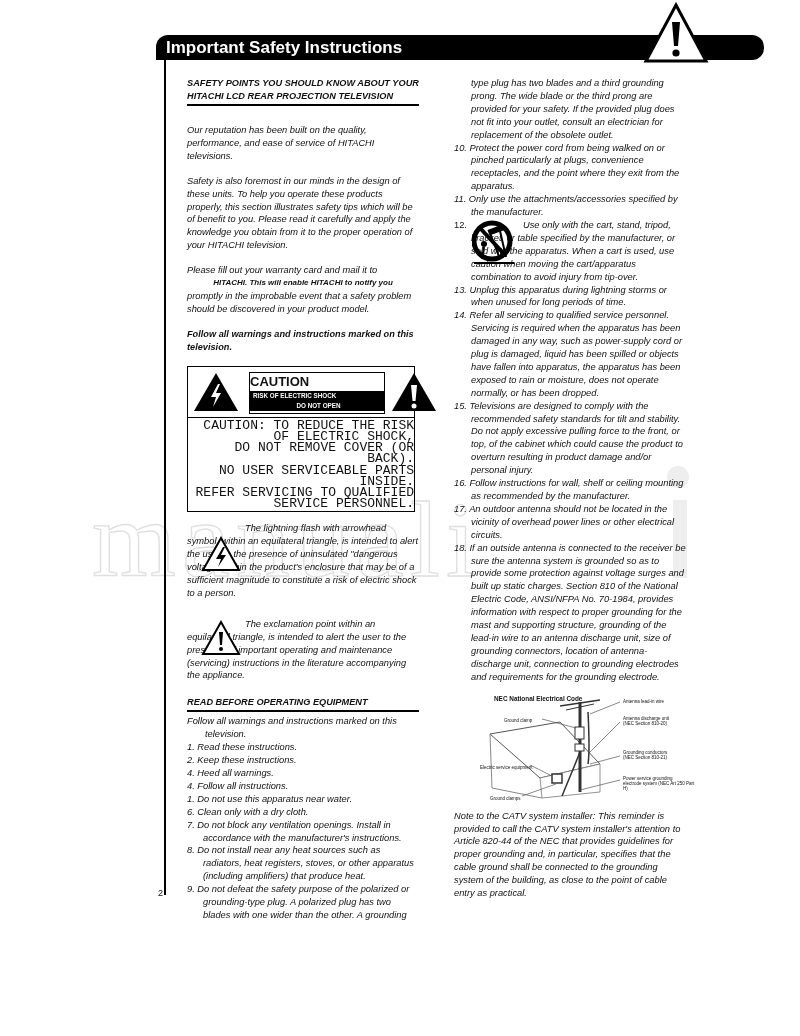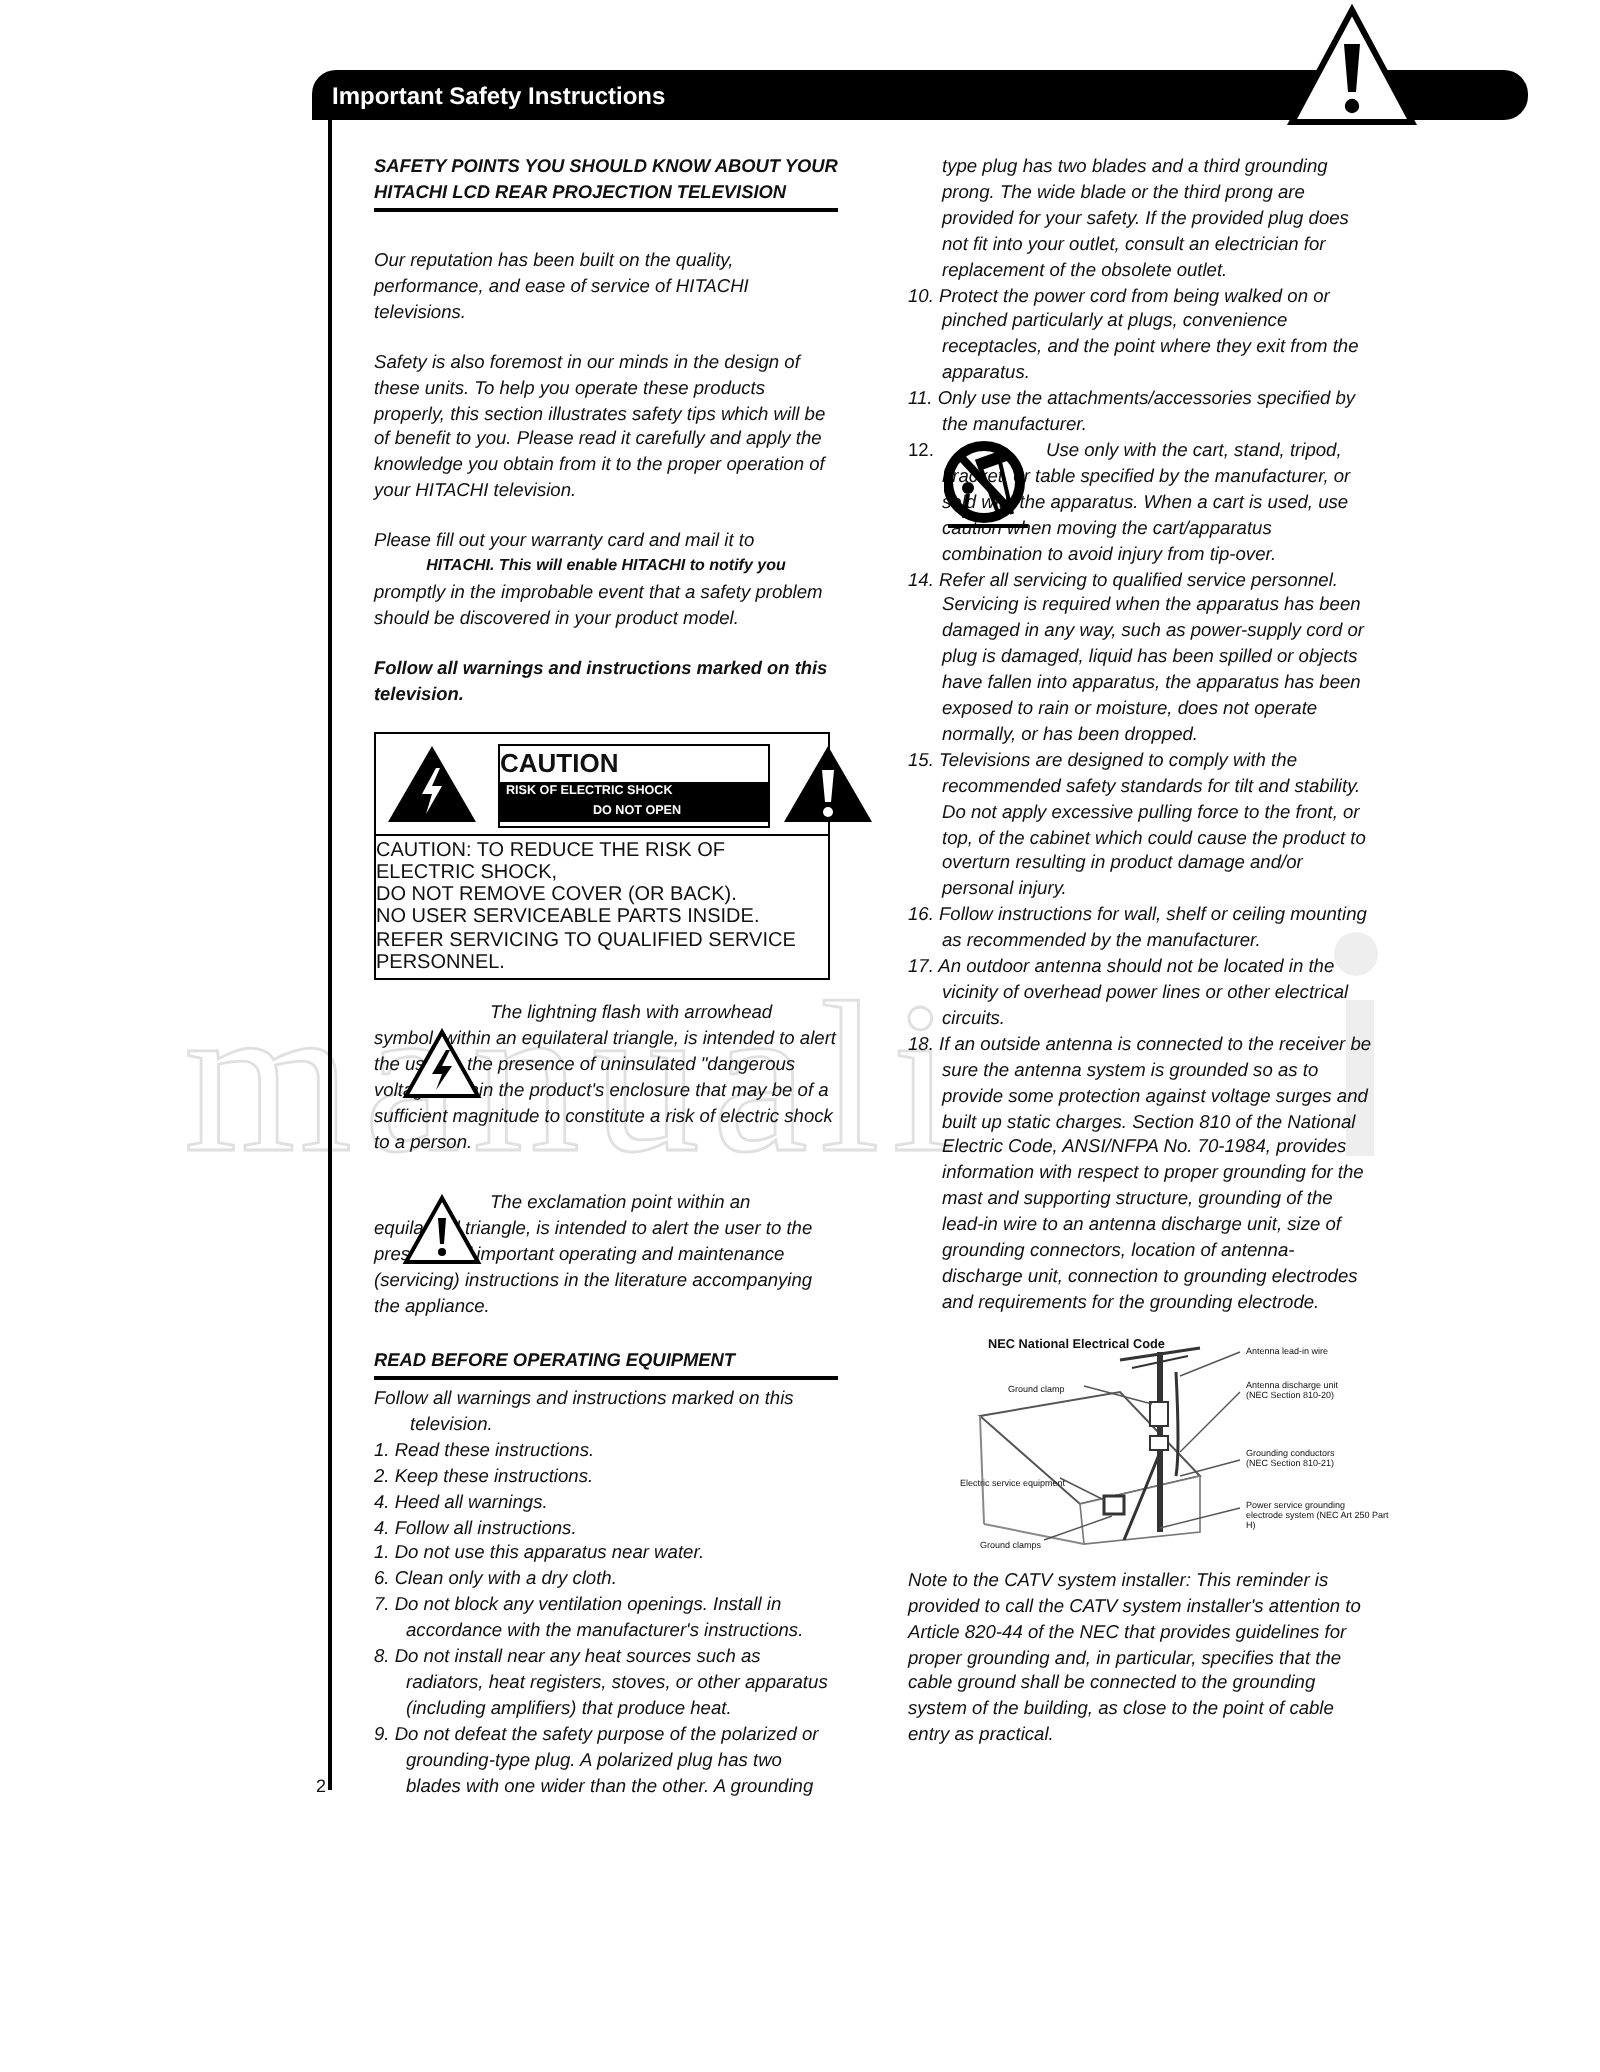--- a/index.html
+++ b/index.html
@@ -1,41 +1,41 @@
 <!DOCTYPE html>
 <html><head>
 <meta charset="utf-8">
 <style>
   html, body { margin:0; padding:0; background:#fff; }
   body { width:800px; height:1036px; position:relative; overflow:hidden;
          font-family:"Liberation Sans", sans-serif; color:#111; }
   .banner { position:absolute; left:156px; top:35px; width:608px; height:25px;
             background:#000; border-radius:12px 12px 12px 0; }
   .banner-title { position:absolute; left:166px; top:36px; color:#fff;
-                  font-weight:bold; font-size:12px; line-height:24px; }
+                  font-weight:bold; font-size:17px; line-height:24px; }
   .banner-warn { position:absolute; left:643px; top:2px; width:66px; height:62px; }
   .vline { position:absolute; left:164px; top:60px; width:2px; height:835px; background:#000; }
   .page-num { position:absolute; left:158px; top:888px; font-size:9px; }
   .col { position:absolute; font-size:9.3px; line-height:12.9px; }
   .col-left { left:187px; top:77px; width:232px; }
   .col-right { left:454px; top:77px; width:232px; }
   .h-bold { font-weight:bold; font-size:9.2px; line-height:13px; }
   .rule { border-bottom:2px solid #000; padding-bottom:1px; }
   p { margin:0;font-style:italic; }
   .gap { height:12px; }
   .small-bold { font-weight:bold; font-size:8px;text-align:center; }
   .caution-box { border:1.5px solid #000; margin-top:12px; width:226px; }
   .caution-top { height:50px; position:relative; border-bottom:1.5px solid #000; }
   .caution-label { position:absolute; left:61px; top:5px; width:134px; height:40px;
                    border:1.5px solid #000; }
   .caution-word { font-weight:bold; font-size:13px; line-height:18px; }
   .caution-risk { background:#000; color:#fff; font-weight:bold; font-size:6.3px;
                   line-height:10px; padding-left:3px; }
   .caution-risk div:last-child { text-align:center; }
-  .caution-bottom { font-size:10px; line-height:11.2px; text-align:left; padding:2px 0; }
+  .caution-bottom { font-size:13px; line-height:11.2px; text-align:right; padding:2px 0;font-family:Liberation Mono, monospace; }
   .tri { position:absolute; }
   .sym-block { position:relative; margin-top:10px; }
   .sym-tri { position:absolute; left:14px; top:14px; width:40px; height:36px; }
   .list-item { padding-left:16px; text-indent:-16px; }
   .list-item.two { padding-left:17px; text-indent:-17px; }
   .cart-block { position:relative; }
   .cart-icon { position:absolute; left:18px; top:0px; width:44px; height:50px; }
   .nec { position:relative; width:220px; height:110px; margin:8px 0 8px 26px; }
   .watermark { position:absolute; left:92px; top:490px; font-size:108px; line-height:100px;
                color:transparent; -webkit-text-stroke:1.4px #ddd; font-family:"Liberation Serif", serif;
@@ -148,20 +148,21 @@
       <rect x="16" y="8" width="16" height="6" fill="#000" transform="rotate(-20 24 11)"></rect>
       <line x1="18" y1="14" x2="28" y2="40" stroke="#000" stroke-width="2"></line>
       <line x1="28" y1="12" x2="34" y2="38" stroke="#000" stroke-width="2"></line>
       <circle cx="12" cy="25" r="3" fill="#000"></circle>
       <line x1="12" y1="28" x2="10" y2="40" stroke="#000" stroke-width="2"></line>
       <line x1="2" y1="44" x2="42" y2="44" stroke="#000" stroke-width="2"></line>
     </svg>
     <p style="padding-left:17px;text-indent:52px">Use only with the cart, stand, tripod, bracket, or table specified by the manufacturer, or sold with the apparatus. When a cart is used, use caution when moving the cart/apparatus combination to avoid injury from tip-over.</p>
   </div>
 
+  <p class="list-item two">13. Unplug this apparatus during lightning storms or when unused for long periods of time.</p>
   <p class="list-item two">14. Refer all servicing to qualified service personnel. Servicing is required when the apparatus has been damaged in any way, such as power-supply cord or plug is damaged, liquid has been spilled or objects have fallen into apparatus, the apparatus has been exposed to rain or moisture, does not operate normally, or has been dropped.</p>
   <p class="list-item two">15. Televisions are designed to comply with the recommended safety standards for tilt and stability. Do not apply excessive pulling force to the front, or top, of the cabinet which could cause the product to overturn resulting in product damage and/or personal injury.</p>
   <p class="list-item two">16. Follow instructions for wall, shelf or ceiling mounting as recommended by the manufacturer.</p>
   <p class="list-item two">17. An outdoor antenna should not be located in the vicinity of overhead power lines or other electrical circuits.</p>
   <p class="list-item two">18. If an outside antenna is connected to the receiver be sure the antenna system is grounded so as to provide some protection against voltage surges and built up static charges. Section 810 of the National Electric Code, ANSI/NFPA No. 70-1984, provides information with respect to proper grounding for the mast and supporting structure, grounding of the lead-in wire to an antenna discharge unit, size of grounding connectors, location of antenna-discharge unit, connection to grounding electrodes and requirements for the grounding electrode.</p>
 
   <div class="nec">
     <svg width="220" height="110" viewBox="0 0 220 110">
       <polygon points="10,42 80,30 120,72 60,86" fill="#fff" stroke="#555" stroke-width="1"></polygon>
       <polygon points="60,86 120,72 120,100 62,106" fill="#fff" stroke="#777" stroke-width="0.8"></polygon>

